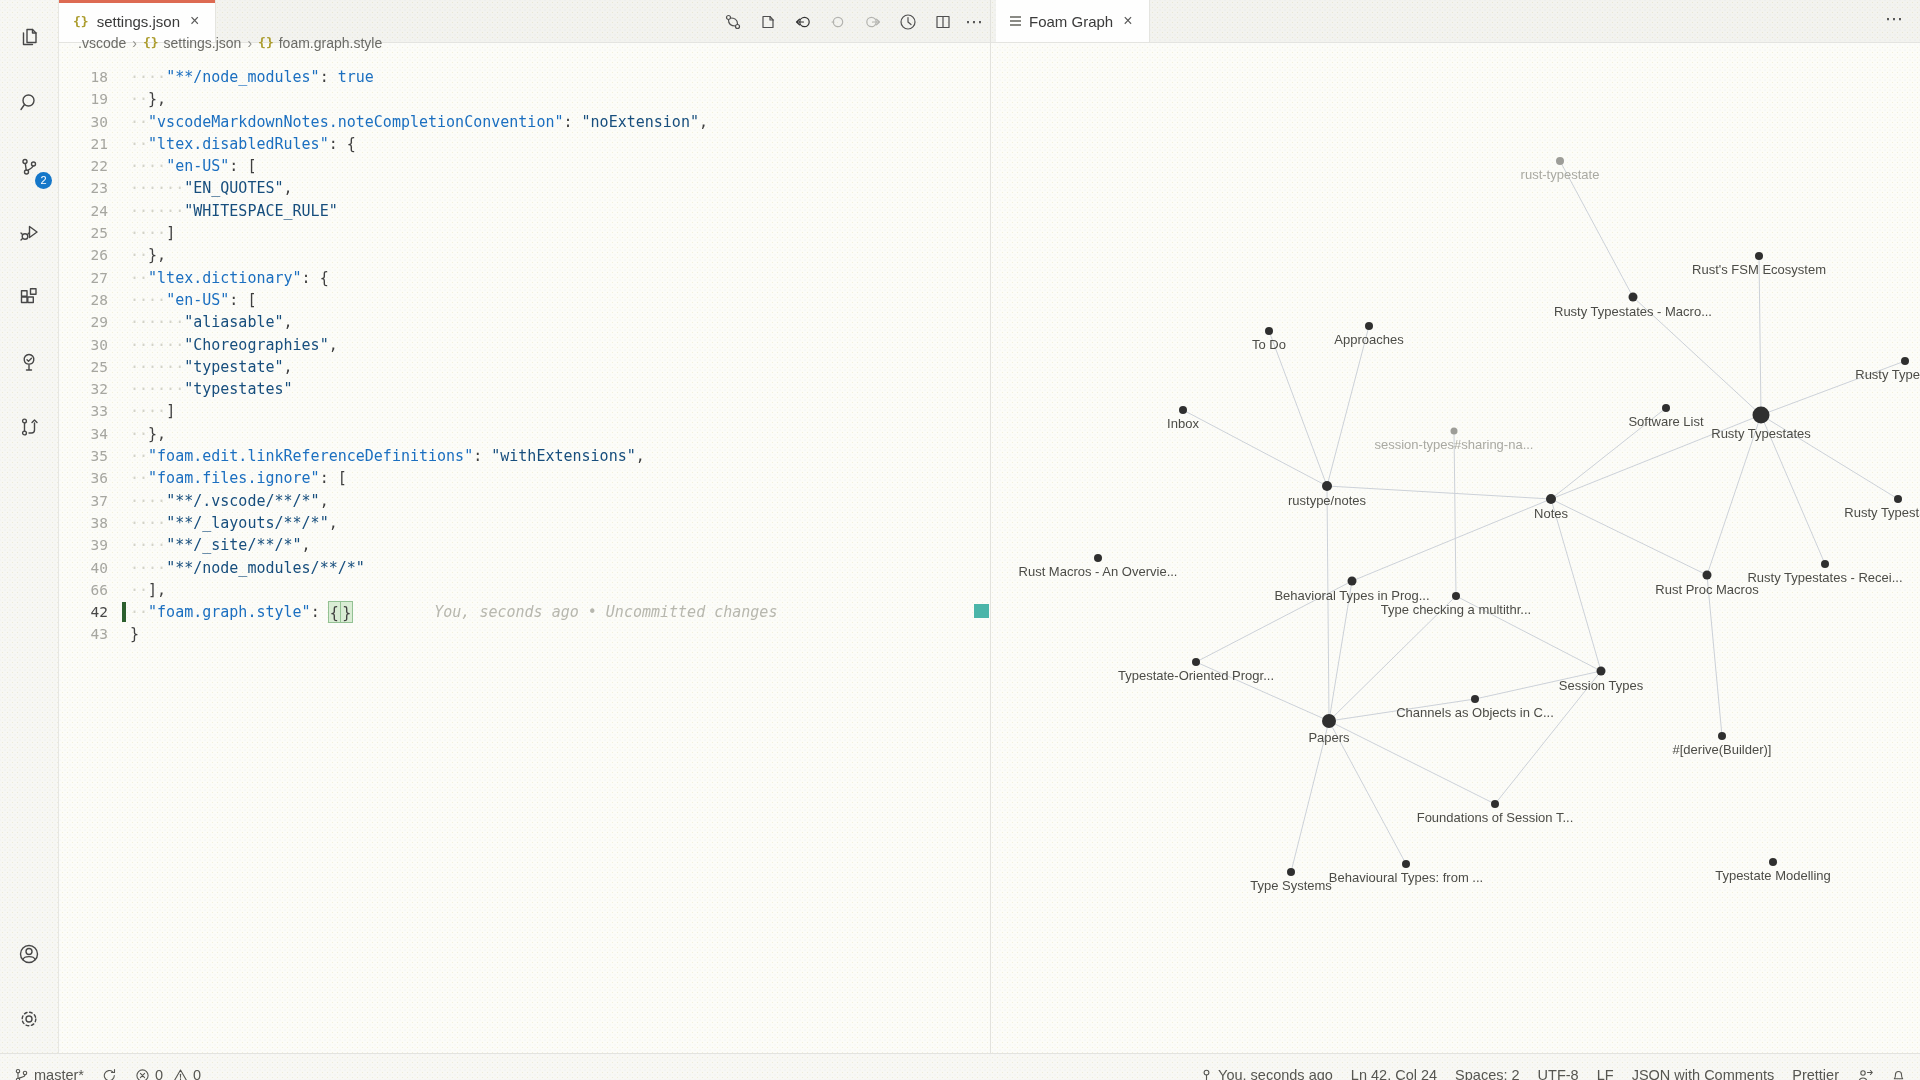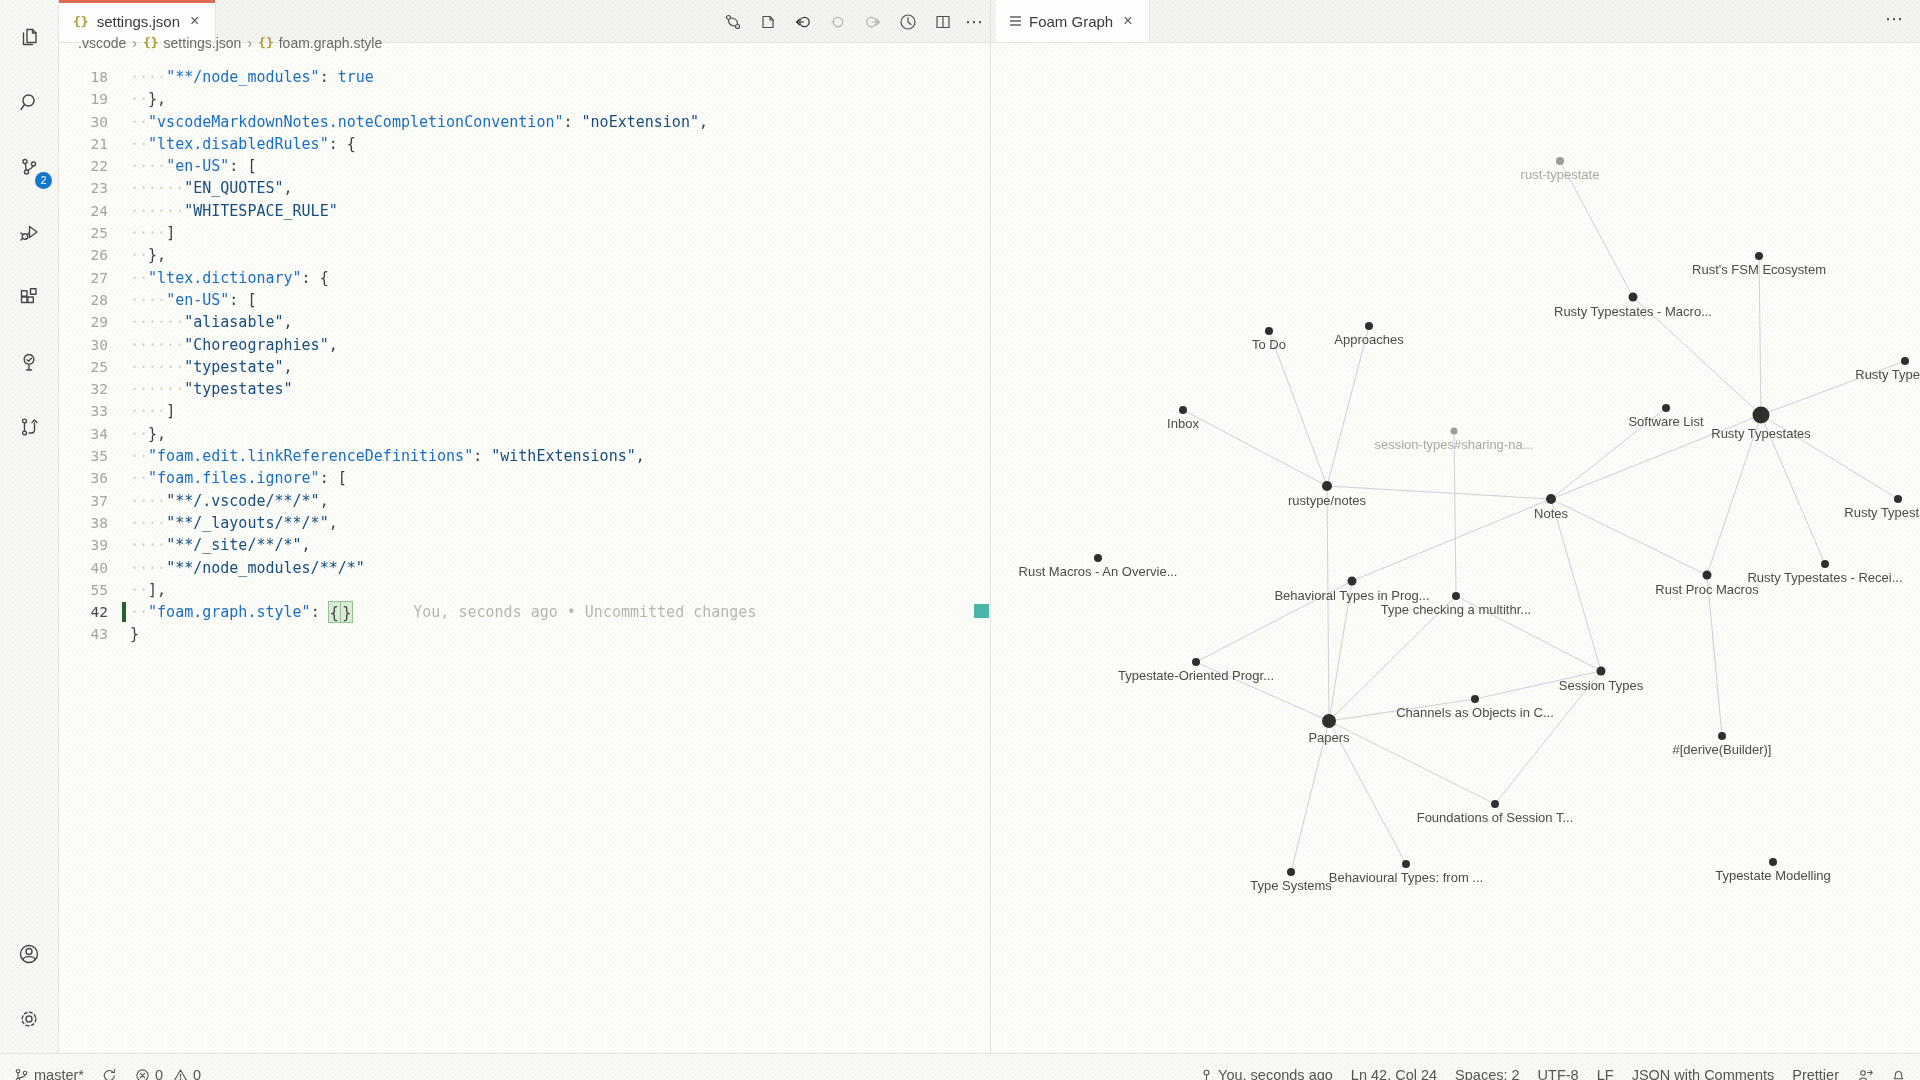--- a/index.html
+++ b/index.html
@@ -52,21 +52,21 @@
   .gutter.cur { color:#474747; }
   .gut-space { width:22px; flex:none; position:relative; }
   .mod-bar { position:absolute; left:14px; top:1px; width:3.5px; height:20px; background:#2c5f2e; }
   .tok-w { color:#d3d3c9; }
   .tok-k { color:#1b6fc0; }
   .tok-v { color:#174e7d; }
   .tok-b { color:#1b6fc0; }
   .tok-p { color:#3f3f3f; }
   .tok-m { color:#3f3f3f; background:#d9ecd4; border:1px solid #93c193; padding:0 1px; margin:0 -1px; }
   .caret { display:inline-block; width:1.5px; height:17px; background:#333; vertical-align:-3px; }
-  .blame { color:#b7b7ae; margin-left:61px; }
+  .blame { color:#b7b7ae; margin-left:82px;font-style:italic; }
   .overview-mark { position:absolute; right:1px; top:534px; width:15px; height:14px; background:#2ba89b; opacity:.85; }
 
   
   .panel-group { position:absolute; left:990px; top:0; width:930px; height:1053px; border-left:1px solid #e2e2de; }
   .panel-tab { margin-left:5px; }
   .webview-icon { display:flex; flex-direction:column; gap:2.5px; }
   .webview-icon i { display:block; width:11px; height:1.5px; background:#8a8a85; }
   .panel-more { position:absolute; right:16px; top:8px; }
   .graph-wrap { position:absolute; left:0; top:43px; width:930px; height:1010px; }
   .graph-wrap svg { display:block; }
@@ -249,21 +249,21 @@
           <div class="code-line"><span class="gutter">25</span><span class="gut-space"></span><span class="tok-w">······</span><span class="tok-v">"typestate"</span><span class="tok-p">,</span></div>
           <div class="code-line"><span class="gutter">32</span><span class="gut-space"></span><span class="tok-w">······</span><span class="tok-v">"typestates"</span></div>
           <div class="code-line"><span class="gutter">33</span><span class="gut-space"></span><span class="tok-w">····</span><span class="tok-p">]</span></div>
           <div class="code-line"><span class="gutter">34</span><span class="gut-space"></span><span class="tok-w">··</span><span class="tok-p">},</span></div>
           <div class="code-line"><span class="gutter">35</span><span class="gut-space"></span><span class="tok-w">··</span><span class="tok-k">"foam.edit.linkReferenceDefinitions"</span><span class="tok-p">: </span><span class="tok-v">"withExtensions"</span><span class="tok-p">,</span></div>
           <div class="code-line"><span class="gutter">36</span><span class="gut-space"></span><span class="tok-w">··</span><span class="tok-k">"foam.files.ignore"</span><span class="tok-p">: [</span></div>
           <div class="code-line"><span class="gutter">37</span><span class="gut-space"></span><span class="tok-w">····</span><span class="tok-v">"**/.vscode/**/*"</span><span class="tok-p">,</span></div>
           <div class="code-line"><span class="gutter">38</span><span class="gut-space"></span><span class="tok-w">····</span><span class="tok-v">"**/_layouts/**/*"</span><span class="tok-p">,</span></div>
           <div class="code-line"><span class="gutter">39</span><span class="gut-space"></span><span class="tok-w">····</span><span class="tok-v">"**/_site/**/*"</span><span class="tok-p">,</span></div>
           <div class="code-line"><span class="gutter">40</span><span class="gut-space"></span><span class="tok-w">····</span><span class="tok-v">"**/node_modules/**/*"</span></div>
-          <div class="code-line"><span class="gutter">55</span><span class="gut-space"></span><span class="tok-w">··</span><span class="tok-p">],</span></div>
+          <div class="code-line"><span class="gutter">66</span><span class="gut-space"></span><span class="tok-w">··</span><span class="tok-p">],</span></div>
           <div class="code-line"><span class="gutter cur">42</span><span class="gut-space"><i class="mod-bar"></i></span><span class="tok-w">··</span><span class="tok-k">"foam.graph.style"</span><span class="tok-p">: </span><span class="tok-m">{</span><span class="caret"></span><span class="tok-m">}</span><span class="blame">You, seconds ago • Uncommitted changes</span></div>
           <div class="code-line"><span class="gutter">43</span><span class="gut-space"></span><span class="tok-p">}</span></div>
         </div>
       <div class="overview-mark"></div>
     </div>
   </div>
 
   <div class="panel-group">
     <div class="tabbar">
       <div class="tab panel-tab">

